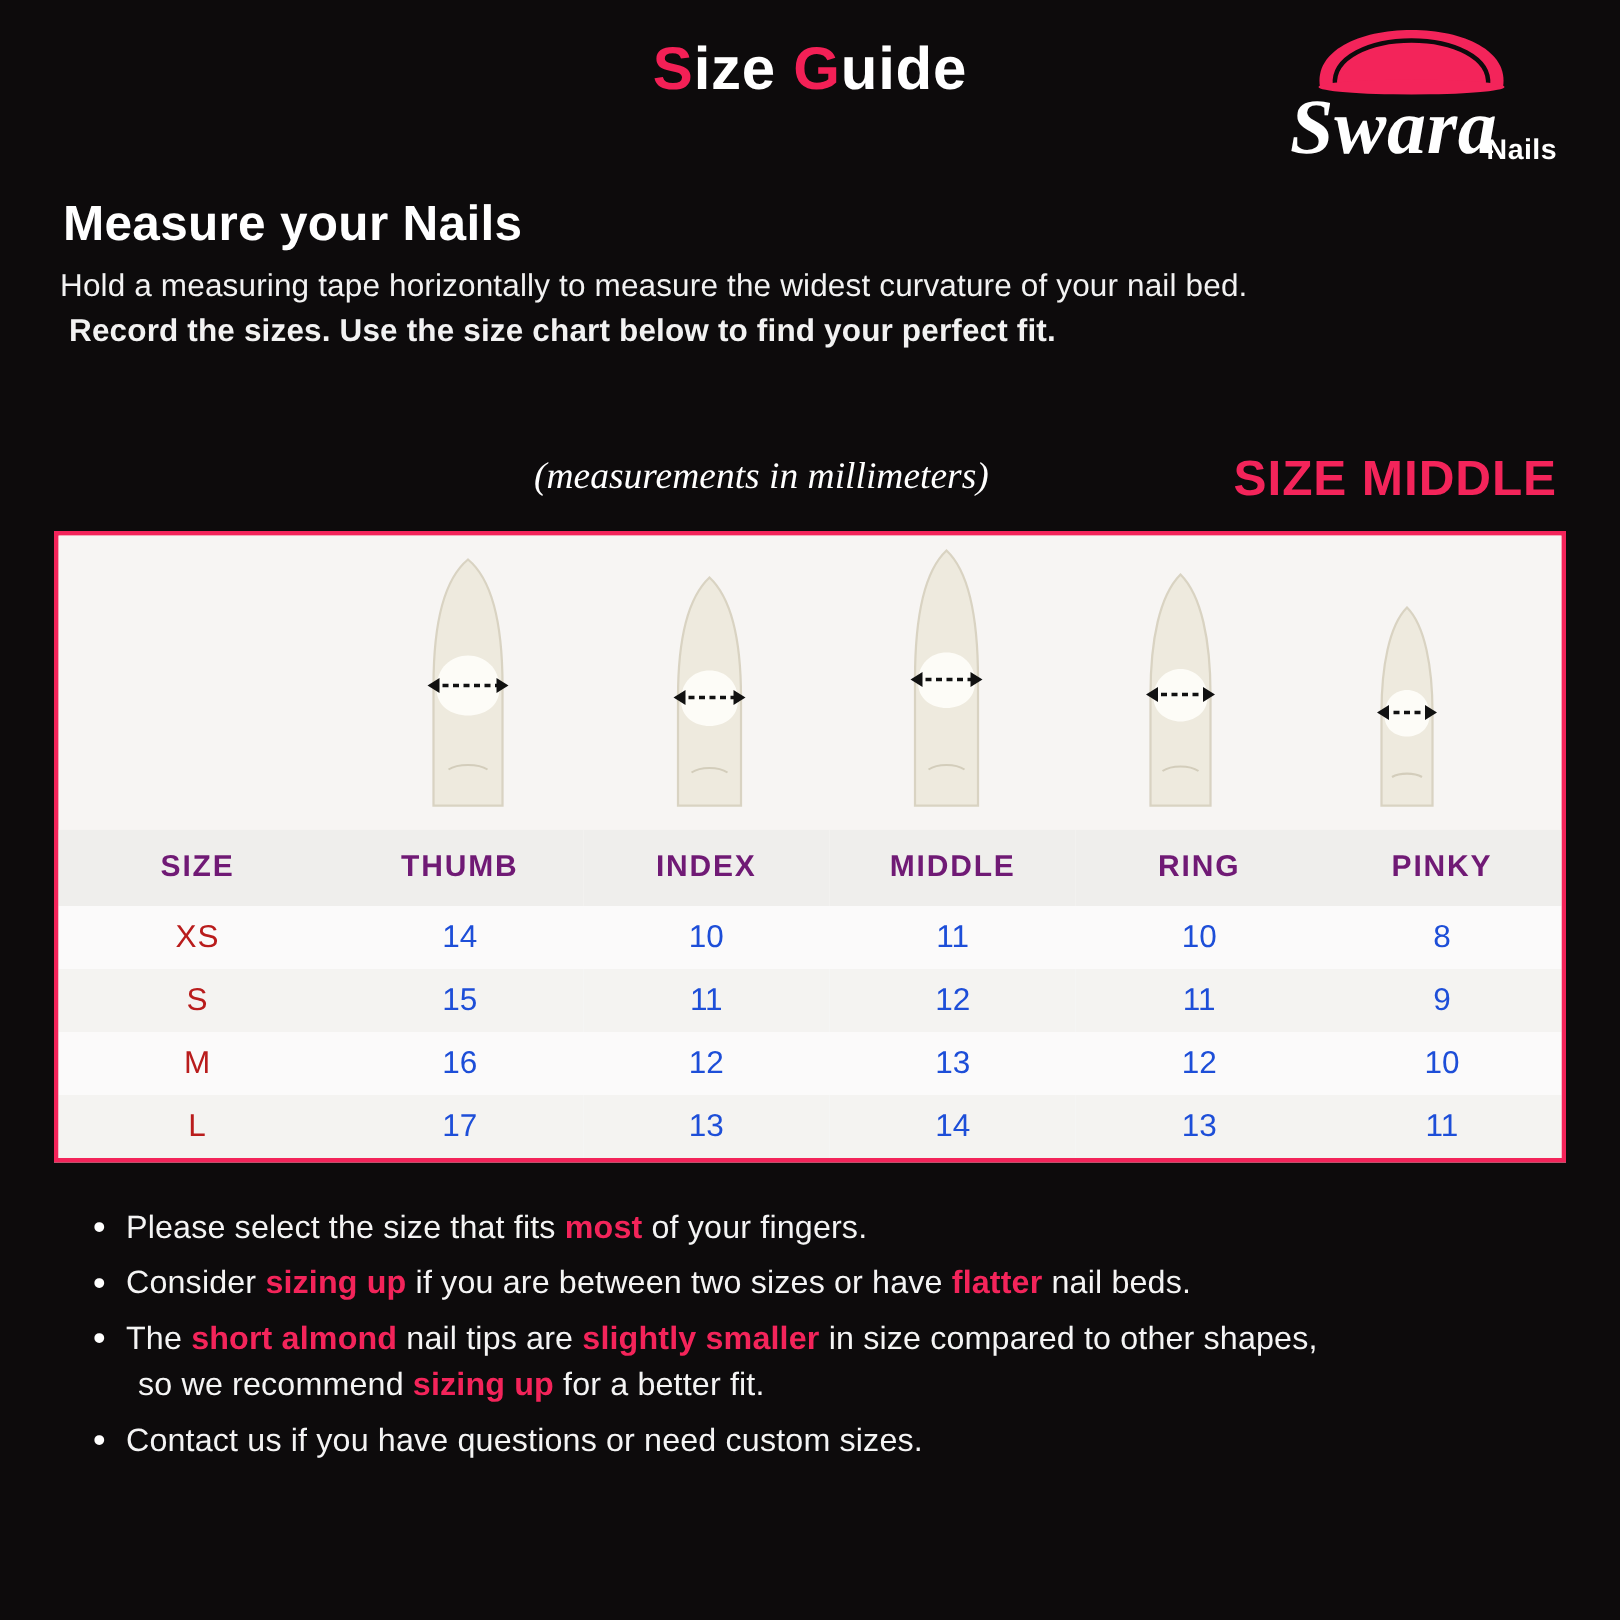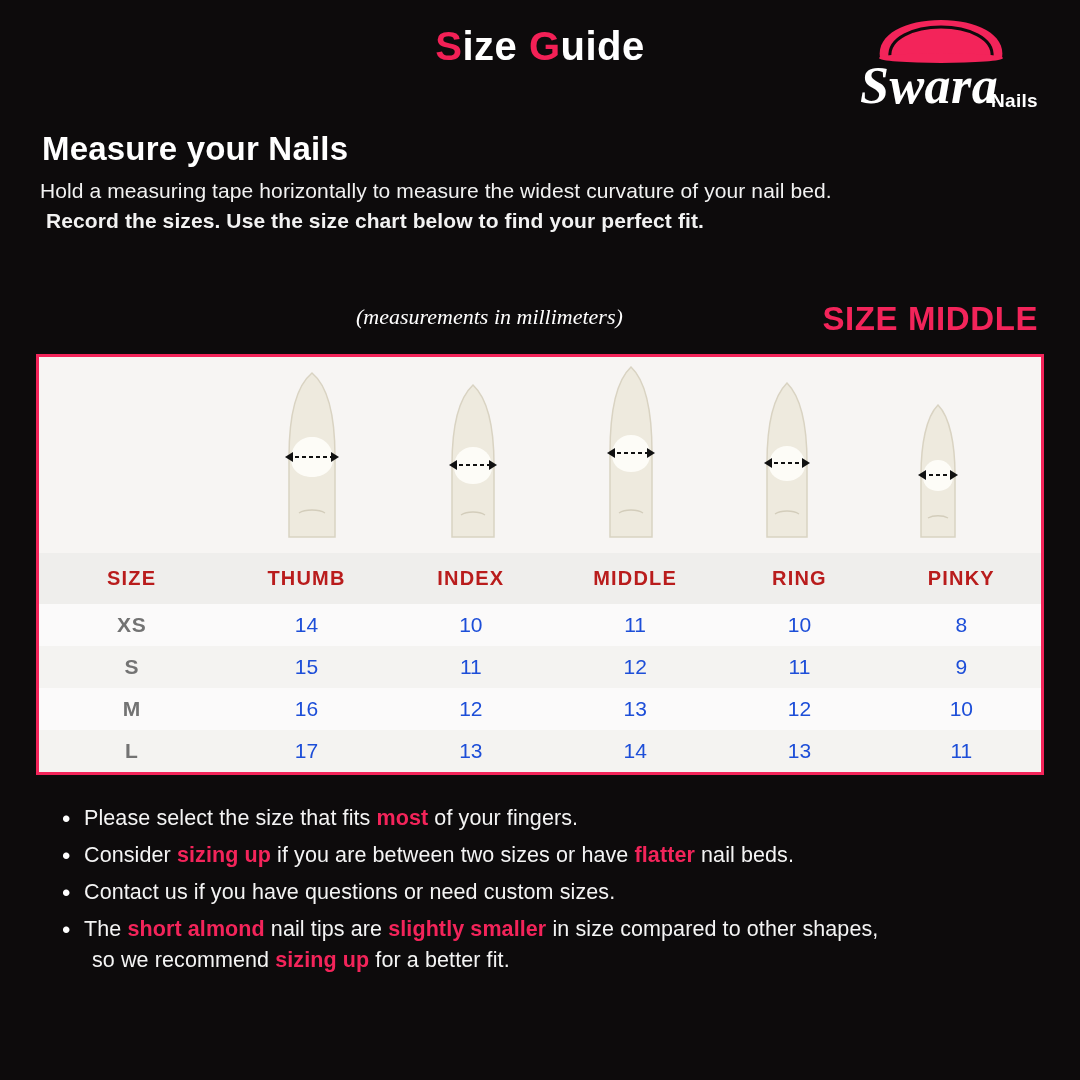--- a/index.html
+++ b/index.html
@@ -98,21 +98,21 @@
     height: 56px;
     margin-top: 58px;
     padding: 0 40px;
   }
   .chart-units {
     position: absolute;
     left: 356px;
     top: 10px;
     font-family: "Liberation Serif", serif;
     font-style: italic;
-    font-size: 22px;
+    font-size: 25px;
     color: #ffffff;
   }
   .chart-label {
     position: absolute;
     right: 42px;
     top: 6px;
     font-size: 33px;
     font-weight: bold;
     color: #f3245a;
     letter-spacing: 0.6px;
@@ -142,33 +142,33 @@
     width: 100%;
     border-collapse: collapse;
     background: #fbfafa;
   }
   .table thead tr {
     background: #efeeec;
   }
   .table th {
     font-size: 20px;
     font-weight: bold;
-    color: #b91c1c;
+    color: #701a75;
     padding: 14px 0 14px 0;
     letter-spacing: 1.2px;
   }
   .table td {
     font-size: 21px;
     color: #1d4ed8;
     text-align: center;
     padding: 9px 0;
   }
   .table td.size-cell {
-    font-weight: bold;
-    color: #737373;
+    font-weight: normal;
+    color: #b91c1c;
     letter-spacing: 0.6px;
   }
   .table tbody tr:nth-child(odd) { background: #fbfafa; }
   .table tbody tr:nth-child(even) { background: #f4f3f1; }
   .col-size   { width: 18.5%; }
   .col-thumb  { width: 16.4%; }
   .col-index  { width: 16.4%; }
   .col-middle { width: 16.4%; }
   .col-ring   { width: 16.4%; }
   .col-pinky  { width: 15.9%; }
@@ -356,19 +356,19 @@
 </div>
 
 <ul class="notes">
   <li>
     <span>Please select the size that fits </span><span class="hl">most</span><span> of your fingers.</span>
   </li>
   <li>
     <span>Consider </span><span class="hl">sizing up</span><span> if you are between two sizes or have </span><span class="hl">flatter</span><span> nail beds.</span>
   </li>
   <li>
-    <span>Contact us if you have questions or need custom sizes.</span>
-  </li>
-  <li>
     <span>The </span><span class="hl">short almond</span><span> nail tips are </span><span class="hl">slightly smaller</span><span> in size compared to other shapes,</span>
     <span class="note-cont"><span>so we recommend </span><span class="hl">sizing up</span><span> for a better fit.</span></span>
   </li>
+  <li>
+    <span>Contact us if you have questions or need custom sizes.</span>
+  </li>
 </ul>
 
 </body></html>

